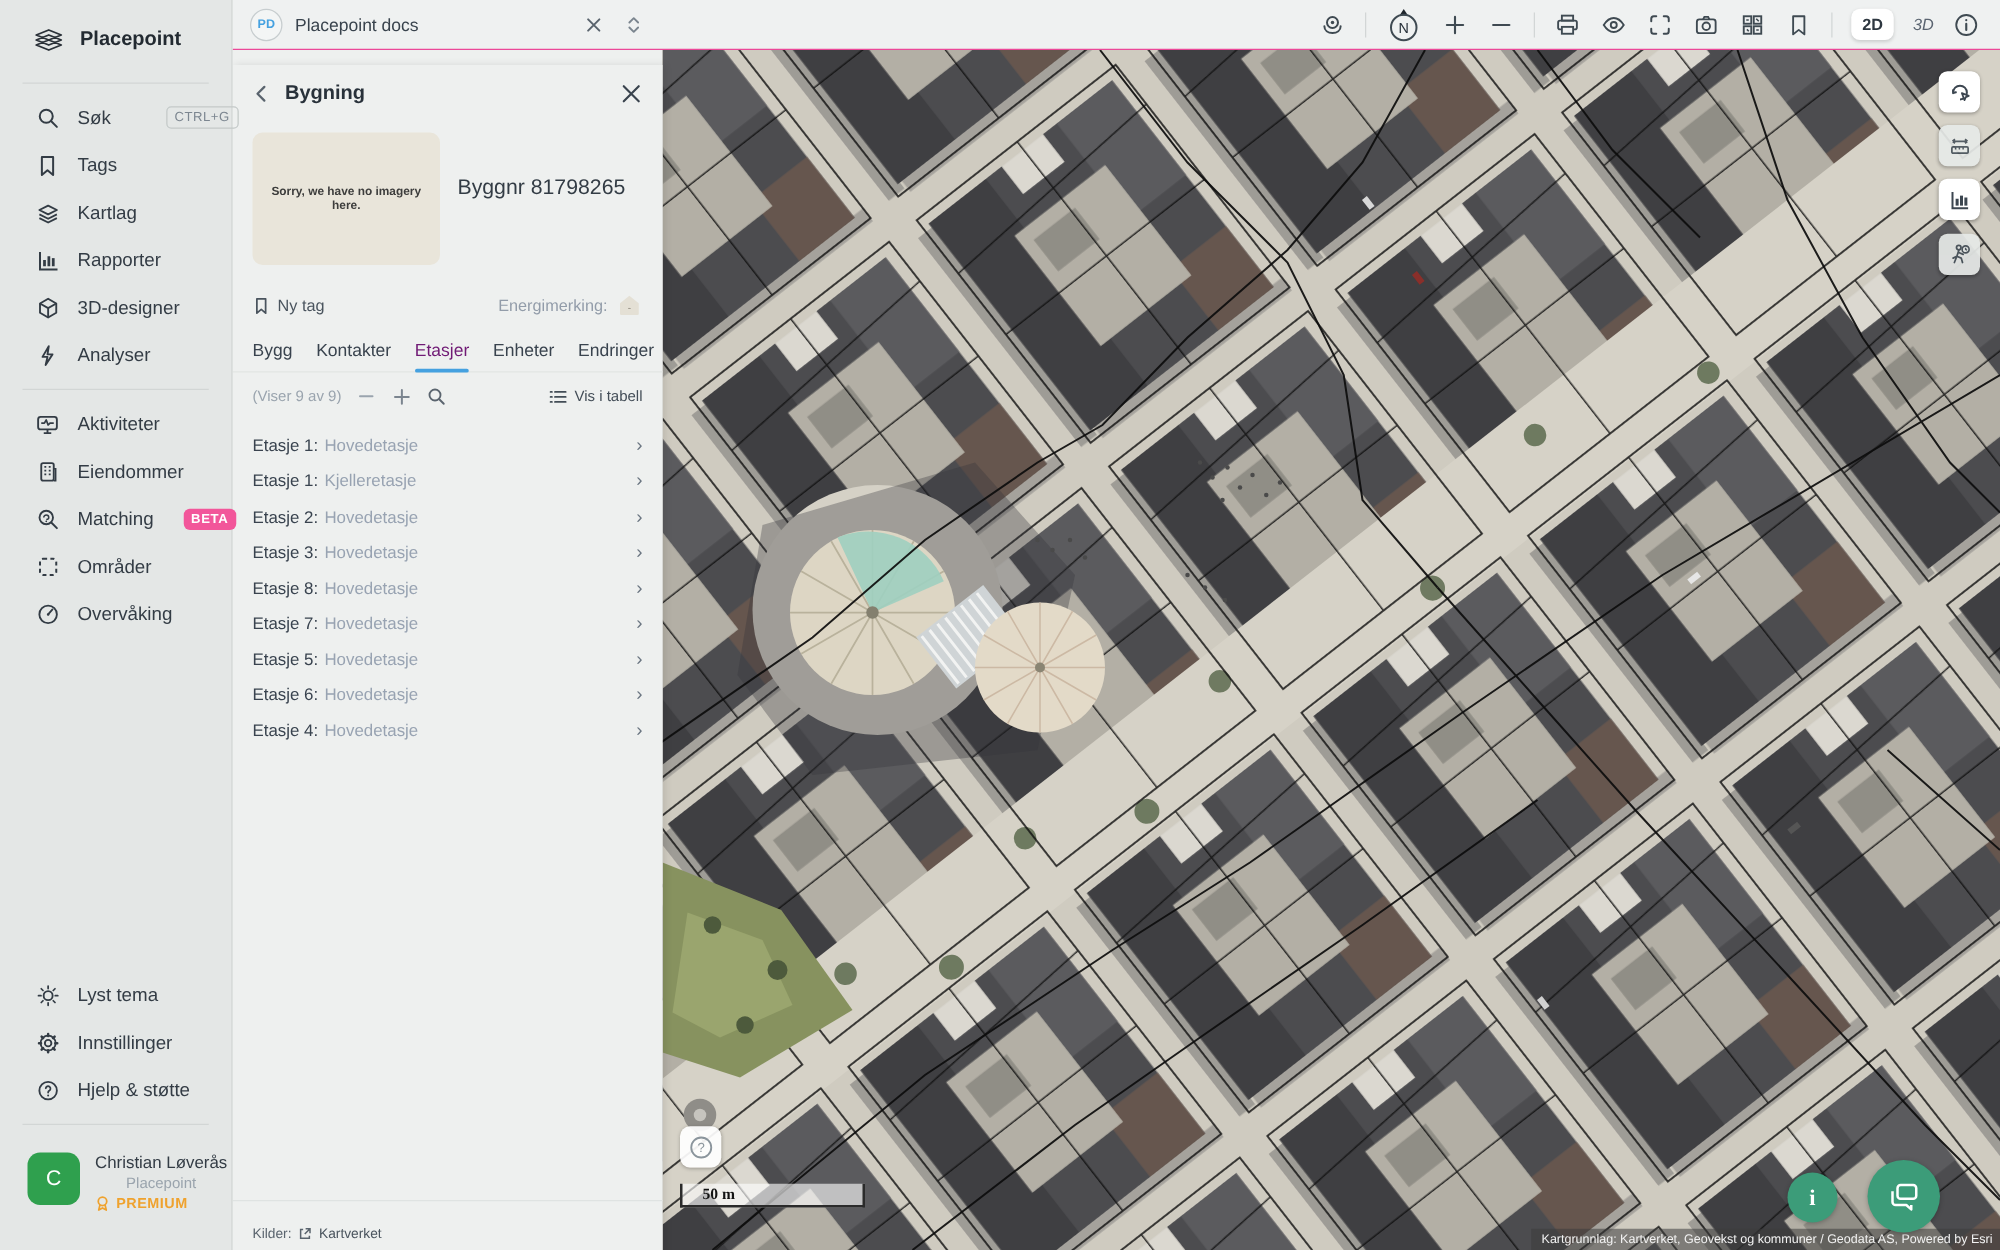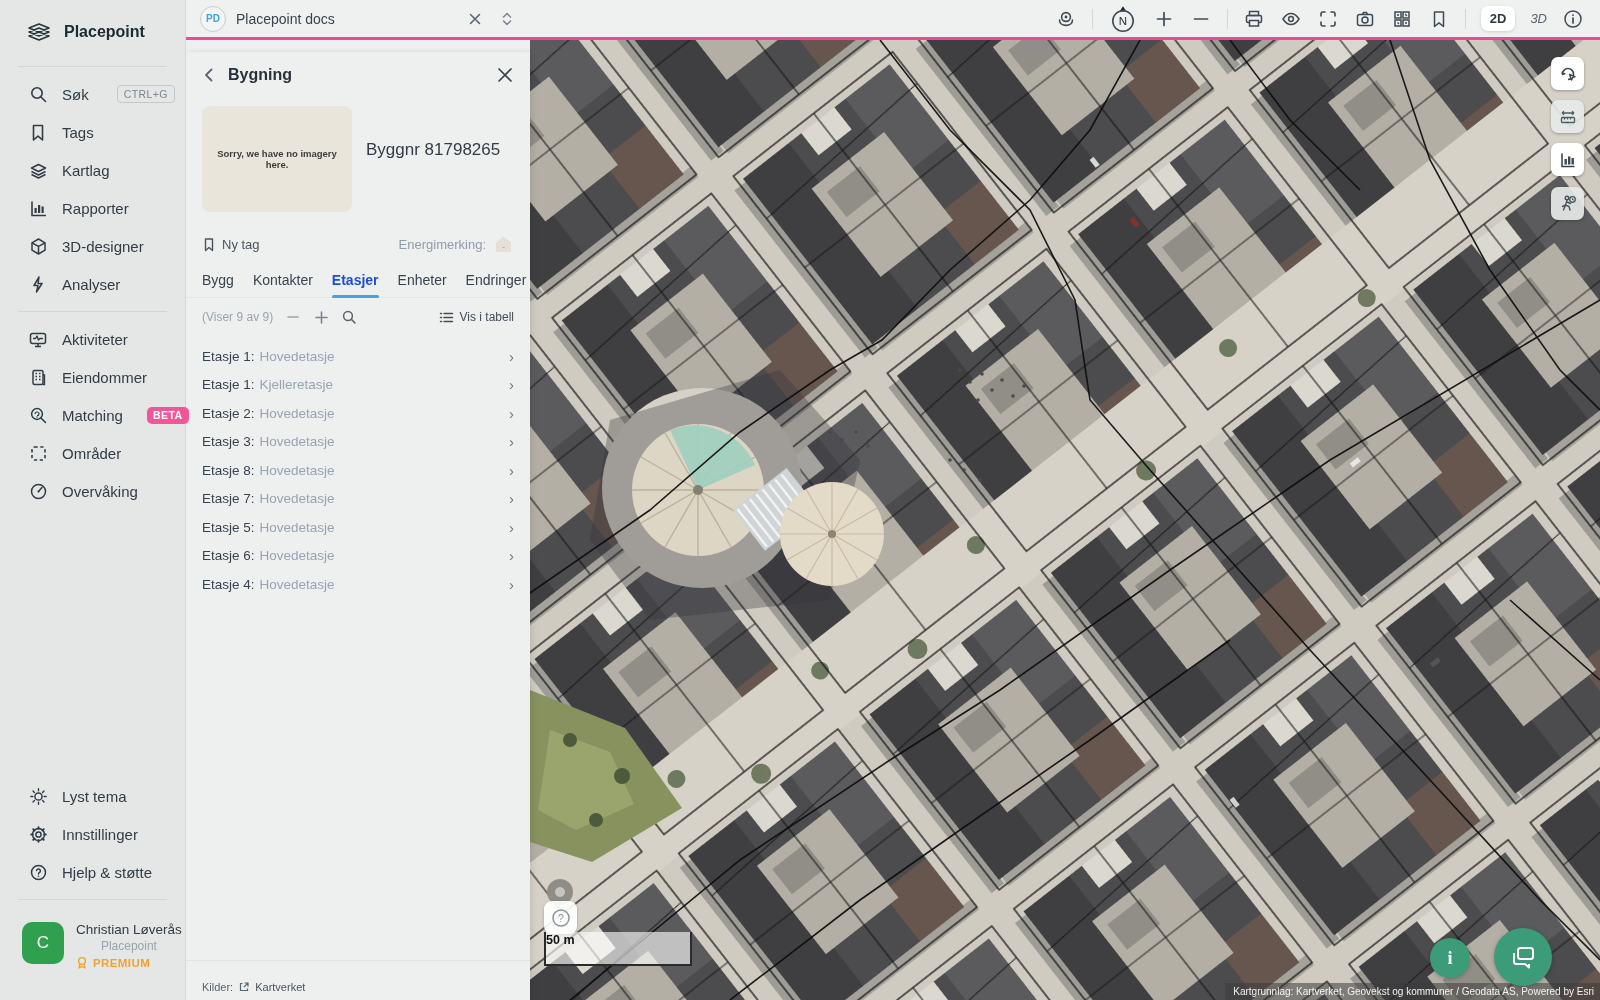--- a/index.html
+++ b/index.html
@@ -3,35 +3,35 @@
 <meta charset="utf-8">
 <style>
   * { margin:0; padding:0; box-sizing:border-box; }
   html,body { width:1600px; height:1000px; overflow:hidden;
     font-family:"Liberation Sans", sans-serif; background:#eef0ef; color:#333c45; }
 
   
   .sidebar { position:absolute; left:0; top:0; width:186px; height:1000px;
     background:#e4e7e6; border-right:1px solid #d3d7d6; z-index:30; }
   .topbar { position:absolute; left:186px; top:0; width:1414px; height:40px;
-    background:#eff1f1; border-bottom:3px solid #ec4899; z-index:25;
+    background:#eff1f1; border-bottom:1px solid #ec4899; z-index:25;
     display:flex; align-items:center; }
   .panel { position:absolute; left:186px; top:52px; width:344px; height:960px;
     background:#eef0ef; z-index:20; box-shadow:2px 0 6px rgba(0,0,0,.10); }
   .maparea { position:absolute; left:530px; top:40px; width:1070px; height:960px;
     overflow:hidden; background:#c8c4ba; z-index:10; }
 
   
   .brandrow { display:flex; align-items:center; gap:12px; padding:20px 0 14px 26px; }
   .brandrow .name { font-size:16px; font-weight:bold; color:#222a31; }
   .sb-divider { height:1px; background:#d2d6d5; margin:8px 18px; }
   .sb-item { display:flex; align-items:center; gap:14px; height:38px; padding-left:28px;
     font-size:15px; color:#333c45; cursor:pointer; }
   .sb-item .ic { width:20px; height:20px; flex:0 0 20px; display:flex; align-items:center; justify-content:center; }
-  .kbd { margin-left:14px; font-size:10.5px; color:#7c8690; border:1px solid #c3c9c8;
+  .kbd { margin-left:30px; font-size:10.5px; color:#7c8690; border:1px solid #c3c9c8;
     border-radius:4px; padding:2px 6px; background:transparent; letter-spacing:.4px; }
   .beta { margin-left:10px; font-size:10.5px; color:#fff; background:#f2569a;
     border-radius:5px; padding:2.5px 6px; font-weight:bold; letter-spacing:.5px; }
   .sb-bottom { position:absolute; left:0; bottom:12px; width:100%;text-align:center; }
   .usercard { display:flex; gap:12px; padding:14px 0 18px 22px; align-items:flex-start; }
   .avatar { width:42px; height:42px; border-radius:10px; background:#2fa04e; color:#fff;
     font-size:17px; display:flex; align-items:center; justify-content:center; }
   .u-name { font-size:13.5px; color:#333c45; }
   .u-org { font-size:12px; color:#9aa4ad; margin-top:2px; }
   .u-plan { font-size:11.5px; color:#efa22e; font-weight:bold; margin-top:3px;
@@ -59,21 +59,21 @@
     display:flex; align-items:center; justify-content:center; text-align:center; }
   .imgph span { font-size:9.5px; font-weight:bold; color:#3d3d3c; width:120px; }
   .bldid { font-size:17px; color:#333c45; margin-top:34px; }
   .tagrow { display:flex; align-items:center; padding:0 16px; margin-top:22px; }
   .newtag { display:flex; align-items:center; gap:6px; font-size:13px; color:#4a545e; cursor:pointer; }
   .energy { margin-left:auto; display:flex; align-items:center; gap:7px;
     font-size:13px; color:#929ca9; }
   .tabs { display:flex; gap:19px; padding:0 16px; margin-top:18px;
     border-bottom:1px solid #e2e5e4; }
   .tab { font-size:14px; color:#39434e; padding-bottom:9px; cursor:pointer; position:relative; }
-  .tab.active { font-weight:bold; color:#1d4ed8; }
+  .tab.active { font-weight:normal; color:#701a75; }
   .tab.active::after { content:""; position:absolute; left:0; right:0; bottom:-1px;
     height:3px; background:#45a1e0; border-radius:2px; }
   .filterrow { display:flex; align-items:center; padding:0 16px; height:38px; gap:12px; }
   .f-count { font-size:12px; color:#9aa4ae; }
   .f-ic { width:16px; height:16px; display:flex; align-items:center; justify-content:center;
     color:#5a646e; cursor:pointer; }
   .f-table { margin-left:auto; display:flex; align-items:center; gap:6px; font-size:12px;
     color:#434d57; cursor:pointer; }
   .floors { margin-top:6px; }
   .floorrow { display:flex; align-items:center; height:28.5px; padding:0 16px;
@@ -84,24 +84,24 @@
   .p-footer { position:absolute; left:0; bottom:0; width:100%; height:52px;
     border-top:1px solid #dfe3e2; display:flex; align-items:center; padding:0 16px;
     font-size:11px; color:#5a646e; gap:5px; }
   .p-footer .link { color:#4a545e; }
 
   
   .mapctl { position:absolute; right:16px; width:33px; height:33px; border-radius:7px;
     background:#fff; box-shadow:0 1px 3px rgba(0,0,0,.3); display:flex; align-items:center;
     justify-content:center; cursor:pointer; z-index:15; }
   .mapctl.dim { background:#e7eae8; opacity:.92; }
-  .scalebar { position:absolute; left:14px; bottom:34px; width:148px; height:34px;
+  .scalebar { position:absolute; left:14px; bottom:34px; width:148px; height:19px;
     border-left:2px solid #2b2b2b; border-right:2px solid #2b2b2b; border-bottom:2px solid #2b2b2b;
     background:rgba(255,255,255,.62); font-size:12.5px; font-weight:bold; color:#141414;
-    padding:1px 0 0 0; z-index:15; }
+    padding:1px 0 0 16px; z-index:15;font-family:Liberation Serif, serif; }
   .helpbtn { position:absolute; left:14px; bottom:52px; width:33px; height:33px; border-radius:8px;
     background:rgba(255,255,255,.92); box-shadow:0 1px 3px rgba(0,0,0,.25); display:flex;
     align-items:center; justify-content:center; z-index:14; cursor:pointer; margin-bottom:14px; }
   .attrib { position:absolute; right:0; bottom:0; background:rgba(60,60,60,.55);
     color:#f2f2f2; font-size:10px; padding:3px 6px 3px 8px; z-index:15; white-space:nowrap; }
   .greenbtn { position:absolute; border-radius:50%; background:#3c9c79; z-index:16;
     display:flex; align-items:center; justify-content:center; cursor:pointer;
     box-shadow:0 1px 4px rgba(0,0,0,.25); }
   .g-info { width:40px; height:40px; right:130px; bottom:22px; }
   .g-chat { width:58px; height:58px; right:48px; bottom:14px; }

